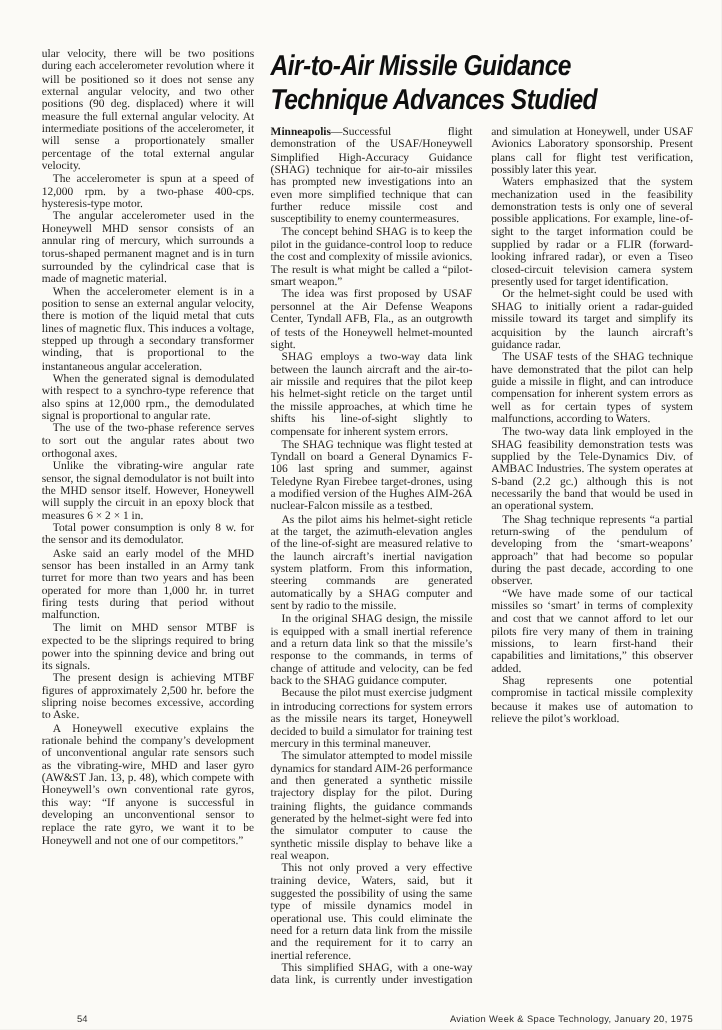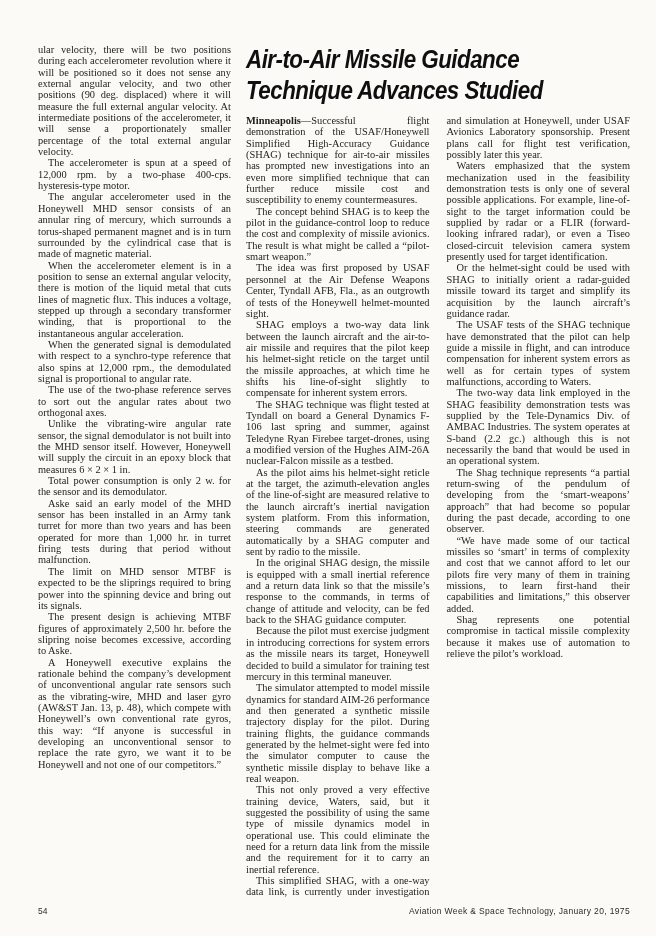--- a/index.html
+++ b/index.html
@@ -9,20 +9,21 @@
     font-family:"Liberation Serif", serif;
   }
   .page {
     width:656px; height:936px;
     background:#fbfaf6;
     color:#1e1d1b;
     padding:44px 26px 22px 38px;
     display:flex; flex-direction:column;
     overflow:hidden;
     position:relative;
+    gap:15px;
   }
   .columns { display:flex; gap:15px; height:864px; }
   .left-col {
     width:193px; flex:0 0 193px;
     font-size:10.4px; line-height:11.35px;
     text-align:justify;
     overflow:hidden;
   }
   .right-section { flex:1; min-width:0; }
   .headline {
@@ -43,39 +44,39 @@
     text-align:justify;
     overflow:hidden;
   }
   .para { text-indent:10px; }
   .para.noindent { text-indent:0; }
   .dateline { font-weight:bold;font-family:Liberation Serif, serif; }
   .footer {
     margin-top:auto;
     display:flex; justify-content:space-between; align-items:flex-start;
     font-family:"Liberation Sans", sans-serif;
-    font-size:8.5px; color:#2d2c2a;
+    font-size:8.5px; color:#2d2c2a;margin-left:32px;
   }
   .footer .pub { letter-spacing:0.35px; }
 </style>
 </head>
 <body>
 
 <div class="page">
   <div class="columns">
 
     <div class="left-col">
         <p class="para noindent">ular velocity, there will be two positions during each accelerometer revolution where it will be positioned so it does not sense any external angular velocity, and two other positions (90 deg. displaced) where it will measure the full external angular velocity. At intermediate positions of the accelerometer, it will sense a proportionately smaller percentage of the total external angular velocity.</p>
         <p class="para">The accelerometer is spun at a speed of 12,000 rpm. by a two-phase 400-cps. hysteresis-type motor.</p>
         <p class="para">The angular accelerometer used in the Honeywell MHD sensor consists of an annular ring of mercury, which surrounds a torus-shaped permanent magnet and is in turn surrounded by the cylindrical case that is made of magnetic material.</p>
         <p class="para">When the accelerometer element is in a position to sense an external angular velocity, there is motion of the liquid metal that cuts lines of magnetic flux. This induces a voltage, stepped up through a secondary transformer winding, that is proportional to the instantaneous angular acceleration.</p>
         <p class="para">When the generated signal is demodulated with respect to a synchro-type reference that also spins at 12,000 rpm., the demodulated signal is proportional to angular rate.</p>
         <p class="para">The use of the two-phase reference serves to sort out the angular rates about two orthogonal axes.</p>
         <p class="para">Unlike the vibrating-wire angular rate sensor, the signal demodulator is not built into the MHD sensor itself. However, Honeywell will supply the circuit in an epoxy block that measures 6 × 2 × 1 in.</p>
-        <p class="para">Total power consumption is only 2 w. for the sensor and its demodulator.</p>
+        <p class="para">Total power consumption is only 8 w. for the sensor and its demodulator.</p>
         <p class="para">Aske said an early model of the MHD sensor has been installed in an Army tank turret for more than two years and has been operated for more than 1,000 hr. in turret firing tests during that period without malfunction.</p>
         <p class="para">The limit on MHD sensor MTBF is expected to be the sliprings required to bring power into the spinning device and bring out its signals.</p>
         <p class="para">The present design is achieving MTBF figures of approximately 2,500 hr. before the slipring noise becomes excessive, according to Aske.</p>
         <p class="para">A Honeywell executive explains the rationale behind the company’s development of unconventional angular rate sensors such as the vibrating-wire, MHD and laser gyro (AW&amp;ST Jan. 13, p. 48), which compete with Honeywell’s own conventional rate gyros, this way: “If anyone is successful in developing an unconventional sensor to replace the rate gyro, we want it to be Honeywell and not one of our competitors.”</p>
       </div>
 
     <div class="right-section">
       <h1 class="headline"><span>Air-to-Air Missile Guidance</span><br><span>Technique Advances Studied</span></h1>
 
       <div class="two-col">

